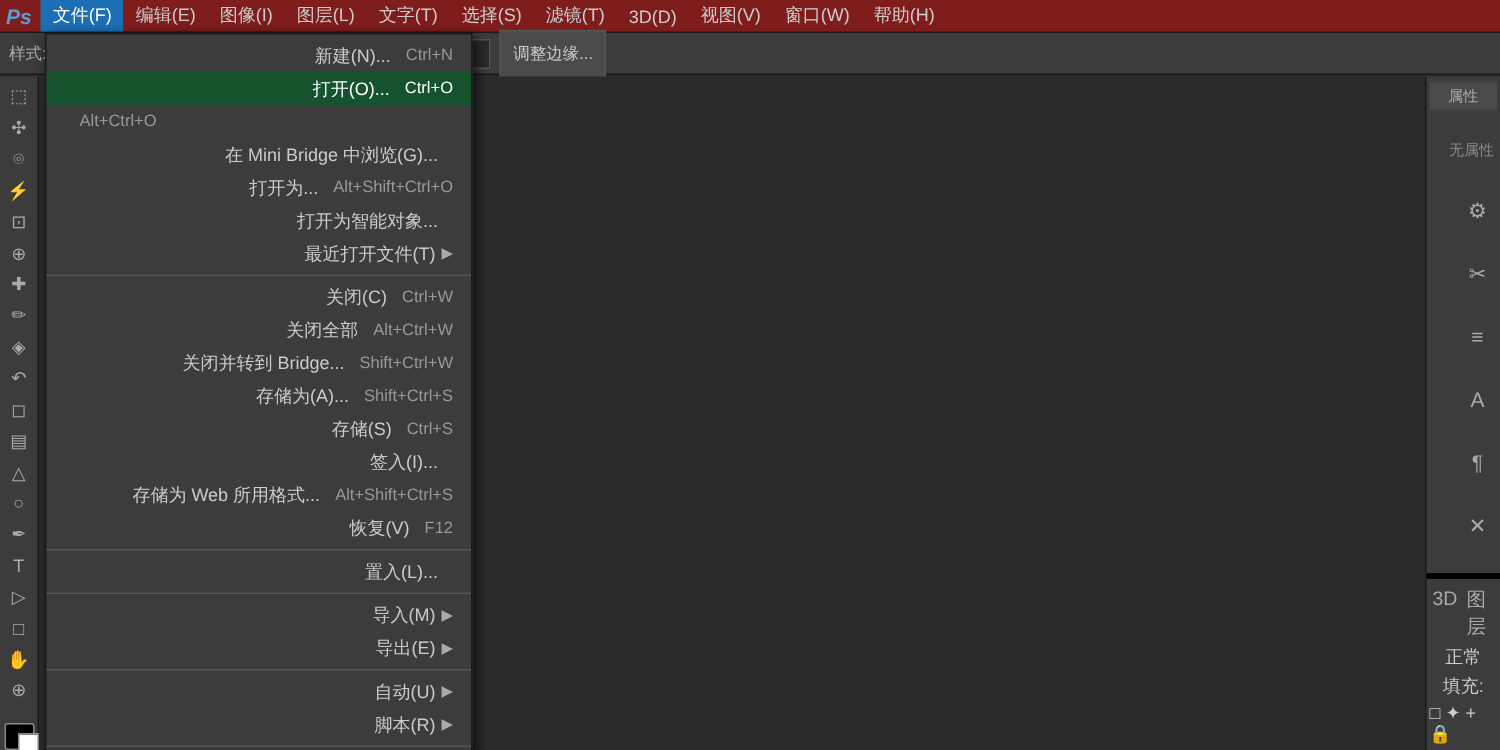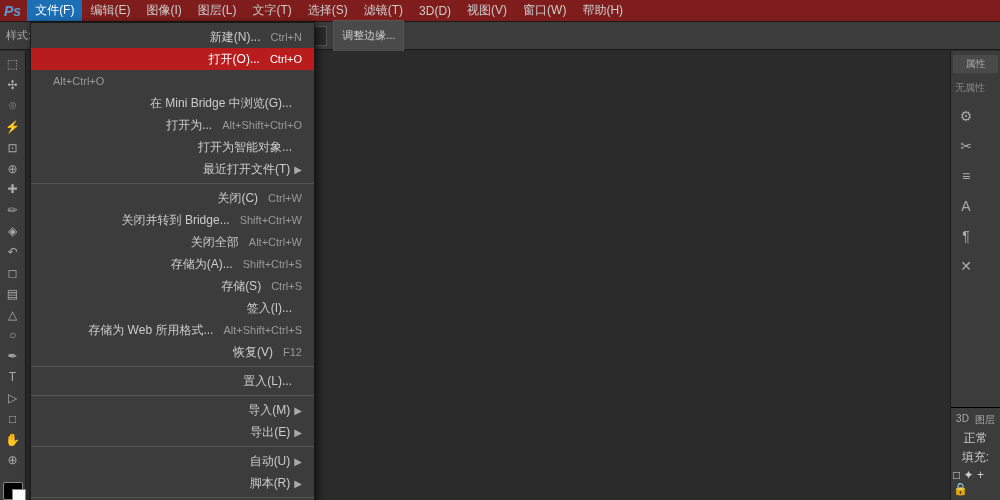--- a/index.html
+++ b/index.html
@@ -113,23 +113,23 @@
       background: #3c3c3c;
       border-left: 1px solid #1a1a1a;
       display: flex;
       flex-direction: column;
     }
     #right-top {
       flex: 1;
       padding: 4px 2px;
       display: flex;
       flex-direction: column;
-      align-items: flex-start;
-      gap: 4px;
-      border-bottom: 1px solid #000000;
+      align-items: flex-end;
+      gap: 16px;
+      border-bottom: 4px solid #000000;
     }
     #right-top-title {
       font-size: 10px;
       color: #aaa;
       text-align: center;
       width: 100%;
       padding: 2px;
       background: #4a4a4a;
     }
     #right-top-content {
@@ -151,21 +151,21 @@
     #right-bottom {
       padding: 4px 2px;
       display: flex;
       flex-direction: column;
       align-items: center;
       gap: 2px;
     }
     #right-bottom-row {
       display: flex;
       gap: 2px;
-      font-size: 10px;
+      font-size: 13px;
       color: #aaa;
     }
     #right-bottom-row span {
       cursor: pointer;
       padding: 1px 2px;
     }
 
     
     #main-area {
       position: absolute;
@@ -198,21 +198,21 @@
       padding: 3px 0;
     }
     .menu-row {
       display: flex;
       align-items: center;
       padding: 2px 12px 2px 12px;
       height: 22px;
       cursor: pointer;
       position: relative;
     }
-    .menu-row.highlighted { background: #b91c1c; color: #fff; }
+    .menu-row.highlighted { background: #14532d; color: #fff; }
     .menu-row.highlighted .menu-shortcut { color: #fff; }
     .menu-label { flex: 1; font-size: 12px; text-align: right; }
     .menu-shortcut { font-size: 11px; color: #999; margin-left: 10px; white-space: nowrap; }
     .menu-arrow { font-size: 10px; color: #aaa; margin-left: 4px; }
     .menu-divider {
       height: 1px;
       background: #555;
       margin: 3px 0;
     }
   </style>
@@ -341,30 +341,30 @@
       <span class="menu-arrow">▶</span>
     </div>
     <div class="menu-divider"></div>
 
     <div class="menu-row">
       <span class="menu-label">关闭(C)</span>
       <span class="menu-shortcut">Ctrl+W</span>
     </div>
 
     <div class="menu-row">
+      <span class="menu-label">关闭全部</span>
+      <span class="menu-shortcut">Alt+Ctrl+W</span>
+    </div>
+
+    <div class="menu-row">
       <span class="menu-label">关闭并转到 Bridge...</span>
       <span class="menu-shortcut">Shift+Ctrl+W</span>
     </div>
 
     <div class="menu-row">
-      <span class="menu-label">关闭全部</span>
-      <span class="menu-shortcut">Alt+Ctrl+W</span>
-    </div>
-
-    <div class="menu-row">
       <span class="menu-label">存储为(A)...</span>
       <span class="menu-shortcut">Shift+Ctrl+S</span>
     </div>
 
     <div class="menu-row">
       <span class="menu-label">存储(S)</span>
       <span class="menu-shortcut">Ctrl+S</span>
     </div>
 
     <div class="menu-row">

